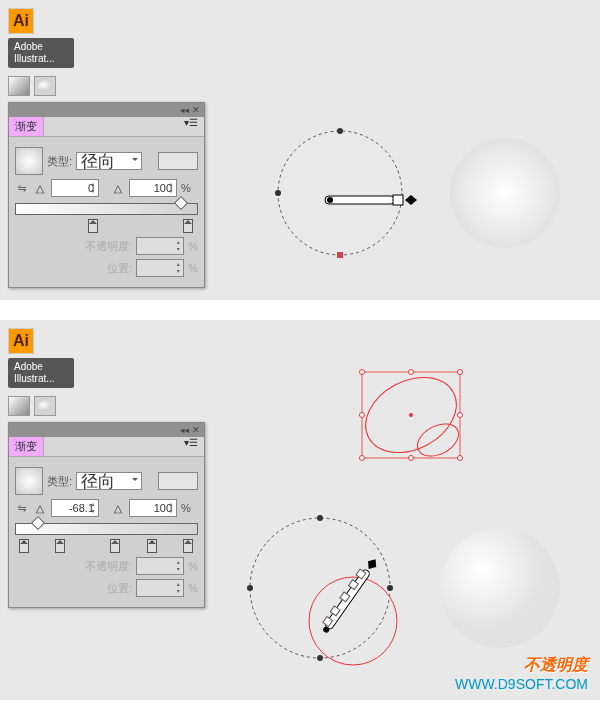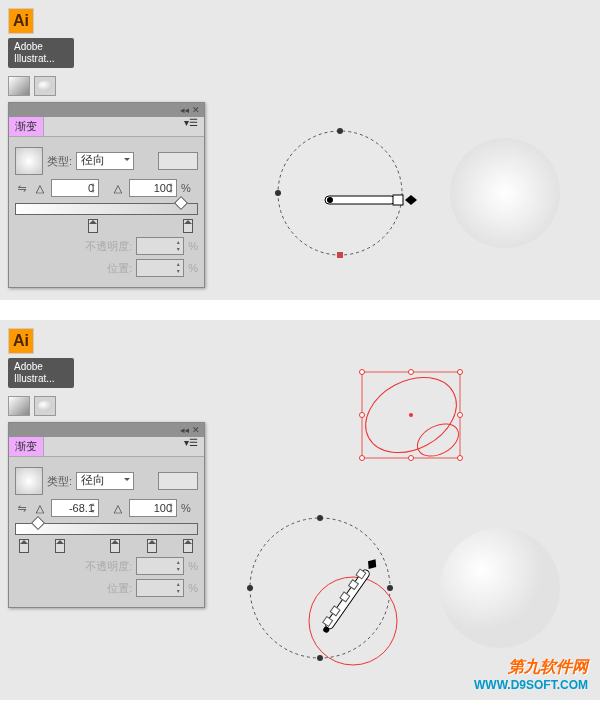--- a/index.html
+++ b/index.html
@@ -14,37 +14,37 @@
 .panel-head{height:14px;background:#919191;display:flex;justify-content:flex-end;padding:0 4px;gap:4px;align-items:center}
 .ph-icon{width:8px;height:8px;color:#444;font-size:9px;line-height:8px}
 .panel-tabs{display:flex;background:#d8d8d8;border-bottom:1px solid #aaa}
 .ptab{padding:2px 6px;background:#f0abfc;border-right:1px solid #aaa;font-size:11px}
 .pmenu{margin-left:auto;padding:0 6px;font-size:10px}
 .pbody{padding:6px;font-size:11px}
 .prow{display:flex;align-items:center;gap:4px;margin:4px 0}
 .swatch{width:26px;height:26px;border:1px solid #888;background:repeating-conic-gradient(#ccc 0 25%,#fff 0 50%) 0 0/8px 8px}
 .swatch.rad{background:radial-gradient(circle,#fff,#ccc)}
 .lbl{color:#555}
-.select{height:16px;border:1px solid #888;background:#fff;padding:0 6px 0 4px;font-size:12px;display:flex;align-items:flex-end;position:relative;min-width:46px}
+.select{height:16px;border:1px solid #888;background:#fff;padding:0 14px 0 4px;font-size:17px;display:flex;align-items:center;position:relative;min-width:46px}
 .select::after{content:"";position:absolute;right:3px;top:5px;border:3px solid transparent;border-top-color:#555}
 .numbox{height:16px;width:38px;border:1px solid #888;background:#fff;padding:0 4px;font-size:11px;display:flex;align-items:center;position:relative;justify-content:flex-end}
 .spin{position:absolute;right:1px;top:1px;width:8px;height:14px;display:flex;flex-direction:column}
 .spin div{flex:1;font-size:6px;line-height:6px;text-align:center;color:#666}
 .revert{width:14px;height:16px;display:flex;align-items:center;justify-content:center;color:#666}
 .slider-icon{width:14px;height:14px;display:flex;align-items:center;justify-content:center}
 .grad-editor{margin:6px 0 10px;position:relative;height:24px}
 .grad-ramp{height:10px;border:1px solid #666;background:linear-gradient(to right,#fff,#d0d0d0)}
 .stop-top{position:absolute;top:-5px;width:8px;height:8px;transform:rotate(45deg);background:#fff;border:1px solid #555}
 .stop-bot{position:absolute;bottom:-6px;width:8px;height:12px;background:#ddd;border:1px solid #555}
 .stop-bot::before{content:"";position:absolute;top:-4px;left:0;border:4px solid transparent;border-bottom-color:#555}
 .canvas{position:absolute;top:0;left:0;width:100%;height:100%;pointer-events:none}
 .divider{height:20px;background:#fff}
 .watermark{position:absolute;bottom:8px;right:12px;text-align:right}
 .wm1{font-size:16px;font-weight:bold;font-style:italic;color:#f60;text-shadow:1px 1px 0 #fff}
-.wm2{font-size:12px;color:#09c;font-weight:bold}
+.wm2{font-size:14px;color:#09c;font-weight:normal}
 </style>
 </head>
 <body>
 
 <div class="screenshot" style="height:300px">
   <div class="ai-icon">
       <span>Ai</span>
     </div>
   <div class="ai-label">Adobe Illustrat...</div>
   <div class="toolstrip">
@@ -265,16 +265,16 @@
       <rect x="350" y="283" width="7" height="7" fill="#fff" stroke="#555"></rect>
         <rect x="365" y="283" width="7" height="7" fill="#fff" stroke="#555"></rect>
       <rect x="378" y="283" width="7" height="7" fill="#fff" stroke="#555"></rect>
       <circle cx="316" cy="290" r="3" fill="#000"></circle>
       <path d="M390 290 l6 -5 l6 5 l-6 5 z" fill="#000"></path>
     </g>
     <circle cx="500" cy="268" r="60" fill="url(#g2)"></circle>
   </svg>
 
   <div class="watermark">
-    <div class="wm1">第九软件网</div>
+    <div class="wm1">不透明度</div>
     <div class="wm2">WWW.D9SOFT.COM</div>
   </div>
 </div>
 
 </body></html>

